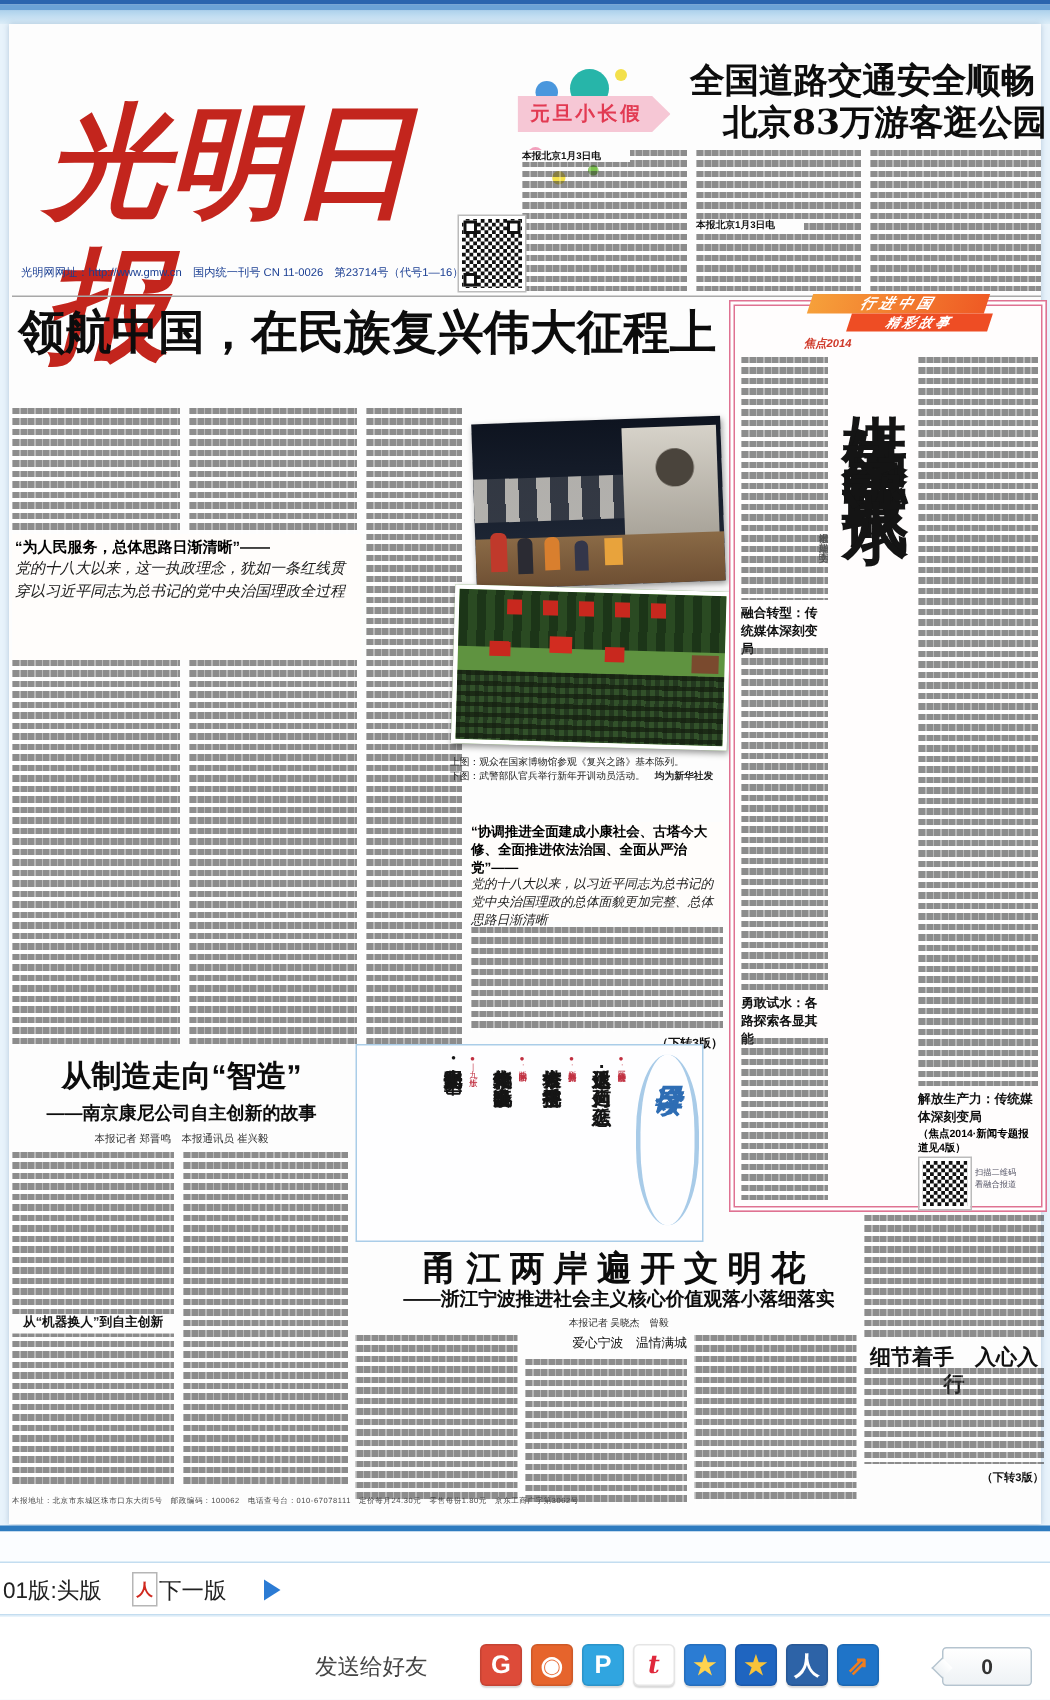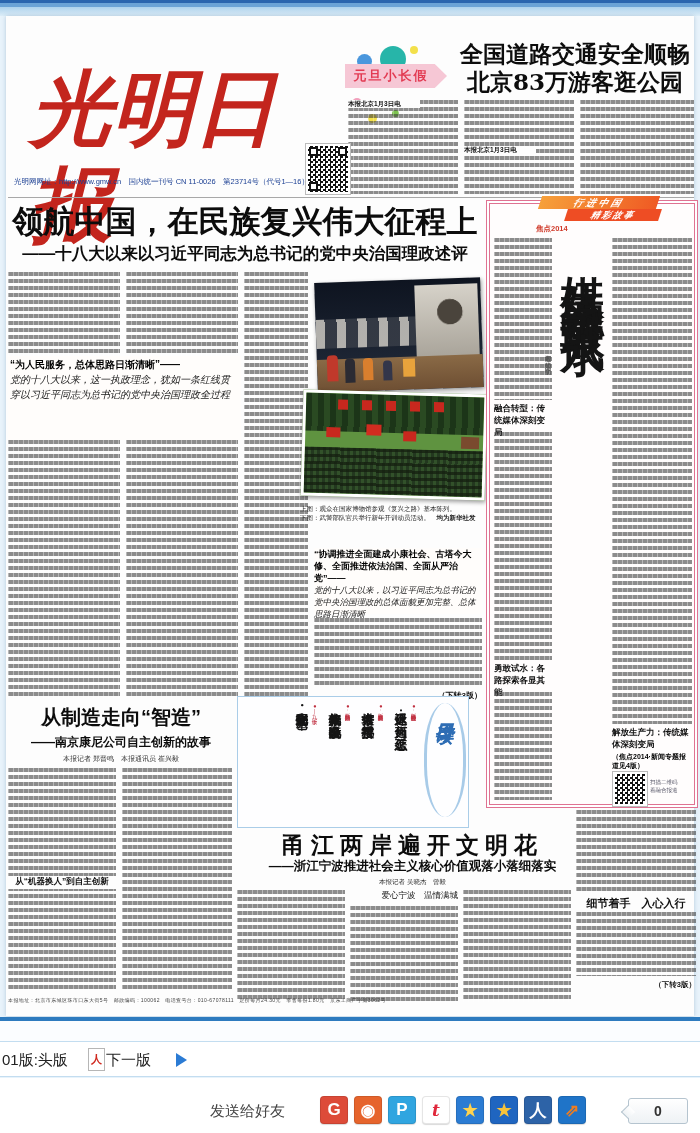--- a/index.html
+++ b/index.html
@@ -60,38 +60,37 @@
     <div class="abs dot" style="left:374px;top:30px;width:26px;height:26px;background:#27b5a9;"></div>
     <div class="abs dot" style="left:351px;top:38px;width:15px;height:15px;background:#4a97dd;"></div>
     <div class="abs dot" style="left:344px;top:58px;width:9px;height:9px;background:#f2a0bc;"></div>
     <div class="abs dot" style="left:404px;top:30px;width:8px;height:8px;background:#f3e04b;"></div>
     <div class="abs ribbon" style="left:339px;top:48px;width:102px;height:24px;">元旦小长假</div>
     <div class="abs dot" style="left:346px;top:82px;width:10px;height:10px;background:#f2a0bc;"></div>
     <div class="abs dot" style="left:362px;top:98px;width:9px;height:9px;background:#f3e04b;"></div>
     <div class="abs dot" style="left:386px;top:94px;width:7px;height:7px;background:#7cc24f;"></div>
 
     <div class="abs tnh" style="left:446px;top:24px;width:246px;">全国道路交通安全顺畅</div>
-    <div class="abs tnh" style="left:446px;top:52px;width:246px;">北京83万游客逛公园</div>
+    <div class="abs tnh" style="left:446px;top:52px;width:246px;text-align:right;">北京83万游客逛公园</div>
     <div class="abs fl" style="left:342px;top:84px;width:110px;height:94px;"></div>
     <div class="abs fl" style="left:458px;top:84px;width:110px;height:94px;"></div>
     <div class="abs fl" style="left:574px;top:84px;width:114px;height:94px;"></div>
     <div class="abs" style="left:342px;top:84px;width:72px;height:8px;background:#fdfdfd;font-size:6.5px;font-weight:bold;color:#111;">本报北京1月3日电</div>
     <div class="abs" style="left:458px;top:130px;width:72px;height:8px;background:#fdfdfd;font-size:6.5px;font-weight:bold;color:#111;">本报北京1月3日电</div>
 
     <div class="abs" style="left:8px;top:161px;width:292px;font-size:7.5px;color:#1b3f93;white-space:nowrap;overflow:hidden;">光明网网址：http://www.gmw.cn　国内统一刊号 CN 11-0026　第23714号（代号1—16）</div>
     <div class="abs qr" style="left:300px;top:128px;width:40px;height:46px;">
       <i style="left:1px;top:1px;"></i>
         <i style="right:1px;top:1px;"></i>
         <i style="left:1px;bottom:1px;"></i>
     </div>
 
     <div class="abs" style="left:2px;top:181px;width:686px;height:1px;background:#a8a8a8;"></div>
 
     <div class="abs h1" style="left:2px;top:187px;width:474px;font-size:31px;line-height:38px;">领航中国，在民族复兴伟大征程上</div>
-    <div class="abs h1" style="left:2px;top:227px;width:474px;font-size:16.5px;">——十八大以来以习近平同志为总书记的党中央治国理政述评</div>
 
     <div class="abs fl" style="left:2px;top:256px;width:112px;height:426px;"></div>
     <div class="abs fl" style="left:120px;top:256px;width:112px;height:426px;"></div>
     <div class="abs fl" style="left:238px;top:256px;width:64px;height:426px;"></div>
 
     <div class="abs quote" style="left:2px;top:340px;width:229px;height:80px;padding:2px;">
       <div class="qt">“为人民服务，总体思路日渐清晰”——</div>
       <div class="qb">党的十八大以来，这一执政理念，犹如一条红线贯穿以习近平同志为总书记的党中央治国理政全过程</div>
     </div>
 
@@ -123,21 +122,21 @@
     <div class="abs quote" style="left:308px;top:532px;width:168px;height:66px;">
       <div class="qt" style="font-size:9px;line-height:12px;">“协调推进全面建成小康社会、古塔今大修、全面推进依法治国、全面从严治党”——</div>
       <div class="qb" style="font-size:8.5px;line-height:12px;">党的十八大以来，以习近平同志为总书记的党中央治国理政的总体面貌更加完整、总体思路日渐清晰</div>
     </div>
     <div class="abs fl" style="left:308px;top:602px;width:168px;height:70px;"></div>
     <div class="abs" style="left:392px;top:674px;width:84px;font-size:8px;font-weight:bold;text-align:right;color:#111;">（下转3版）</div>
 
     <div class="abs focusbox" style="left:480px;top:184px;width:210px;height:606px;"></div>
     <div class="abs banner" style="left:534px;top:180px;width:118px;height:13px;font-size:9.5px;line-height:13px;letter-spacing:3px;background:linear-gradient(90deg,#f6a03a,#ef5a24);">行进中国</div>
     <div class="abs banner" style="left:560px;top:193px;width:94px;height:12px;font-size:9px;line-height:12px;letter-spacing:2px;background:#ee4d24;">精彩故事</div>
-    <div class="abs" style="left:530px;top:208px;width:70px;font-size:7.5px;font-weight:bold;color:#d03a2a;">焦点2014</div>
+    <div class="abs" style="left:530px;top:208px;width:70px;font-size:7.5px;font-weight:bold;font-style:italic;color:#d03a2a;">焦点2014</div>
 
     <div class="abs fl" style="left:488px;top:222px;width:58px;height:162px;"></div>
     <div class="abs mbsub" style="left:488px;top:386px;width:58px;height:26px;">融合转型：传统媒体深刻变局</div>
     <div class="abs fl" style="left:488px;top:416px;width:58px;height:228px;"></div>
     <div class="abs mbsub" style="left:488px;top:646px;width:58px;height:26px;">勇敢试水：各路探索各显其能</div>
     <div class="abs fl" style="left:488px;top:676px;width:58px;height:108px;"></div>
 
     <div class="abs vtext" style="left:537px;top:334px;height:170px;font-size:6.5px;color:#555;">本报记者　柴如瑾　李文明</div>
     <div class="abs vtext serif" style="left:548px;top:226px;height:460px;font-size:44px;font-weight:bold;color:#141414;letter-spacing:8px;">媒体融合勇敢试水</div>
 
@@ -181,21 +180,21 @@
     </div>
 
     <div class="abs h1" style="left:234px;top:814px;width:345px;font-size:23px;letter-spacing:6px;">甬江两岸遍开文明花</div>
     <div class="abs h1" style="left:234px;top:842px;width:345px;font-size:12.5px;">——浙江宁波推进社会主义核心价值观落小落细落实</div>
     <div class="abs" style="left:234px;top:862px;width:345px;font-size:6.5px;color:#333;text-align:center;">本报记者 吴晓杰　曾毅</div>
     <div class="abs fl" style="left:231px;top:874px;width:108px;height:112px;"></div>
     <div class="abs" style="left:344px;top:874px;width:108px;height:13px;font-size:8.5px;font-weight:normal;text-align:right;color:#111;">爱心宁波　温情满城</div>
     <div class="abs fl" style="left:344px;top:890px;width:108px;height:96px;"></div>
     <div class="abs fl" style="left:457px;top:874px;width:108px;height:112px;"></div>
     <div class="abs fl" style="left:570px;top:794px;width:120px;height:84px;"></div>
-    <div class="abs" style="left:570px;top:880px;width:120px;height:13px;font-size:11px;font-weight:bold;text-align:center;color:#111;">细节着手　入心入行</div>
+    <div class="abs" style="left:570px;top:880px;width:120px;height:13px;font-size:14px;font-weight:bold;text-align:center;color:#111;">细节着手　入心入行</div>
     <div class="abs fl" style="left:570px;top:896px;width:120px;height:64px;"></div>
     <div class="abs" style="left:610px;top:964px;width:80px;font-size:7.5px;font-weight:bold;text-align:right;color:#111;">（下转3版）</div>
 
     <div class="abs microline" style="left:2px;top:981px;width:686px;">本报地址：北京市东城区珠市口东大街5号　邮政编码：100062　电话查号台：010-67078111　定价每月24.30元　零售每份1.80元　京东工商广字第3062号</div>
   </div>
 
   <div class="abs" style="left:0;top:1017px;width:700px;height:4px;background:#2e7bbf;"></div>
   <div class="abs" style="left:0;top:1021px;width:700px;height:20px;background:#fbfdff;"></div>
 
   <div class="abs navbar" style="left:0;top:1041px;width:700px;height:36px;box-sizing:border-box;">

